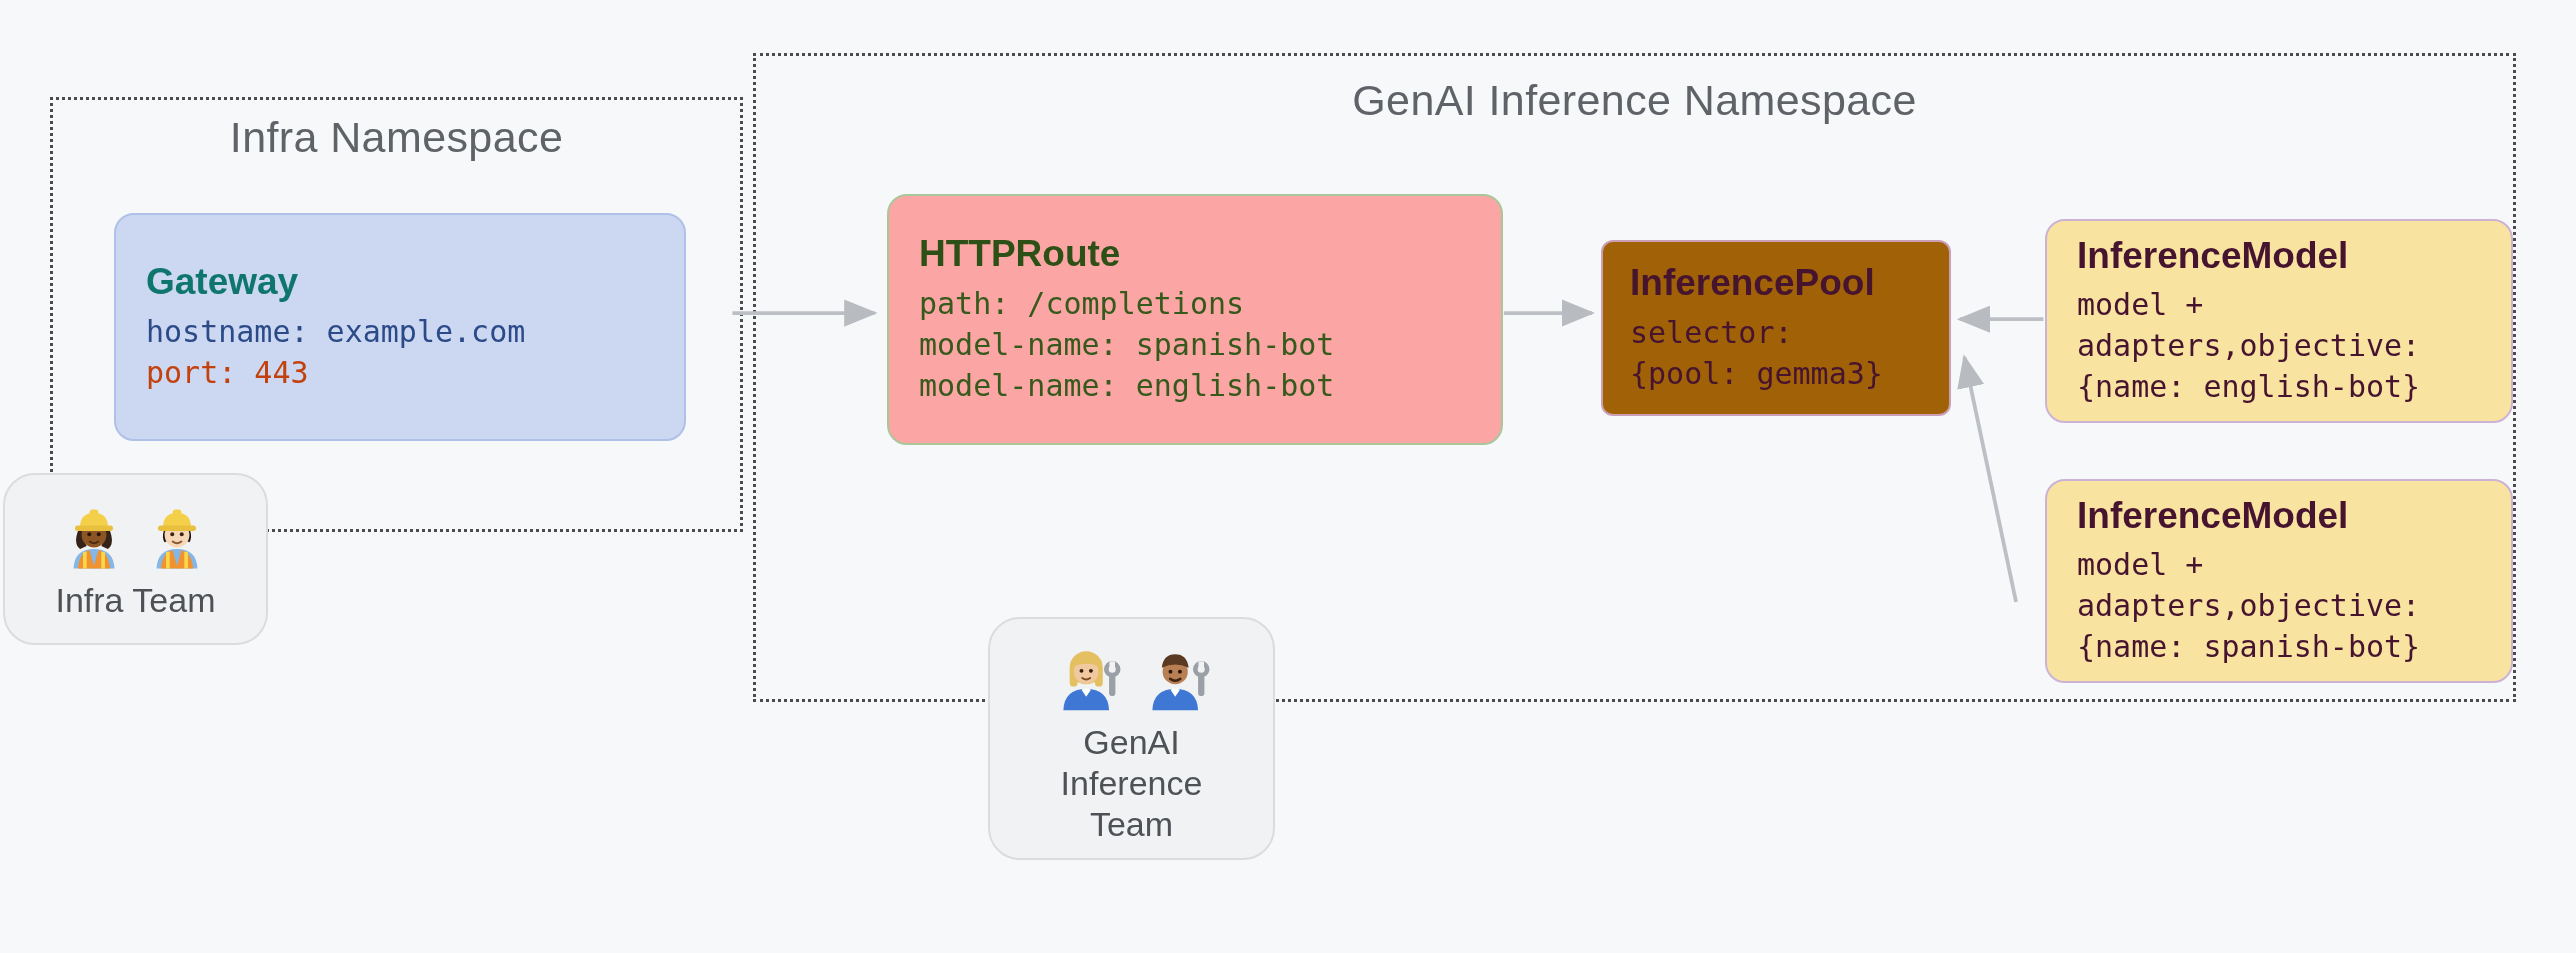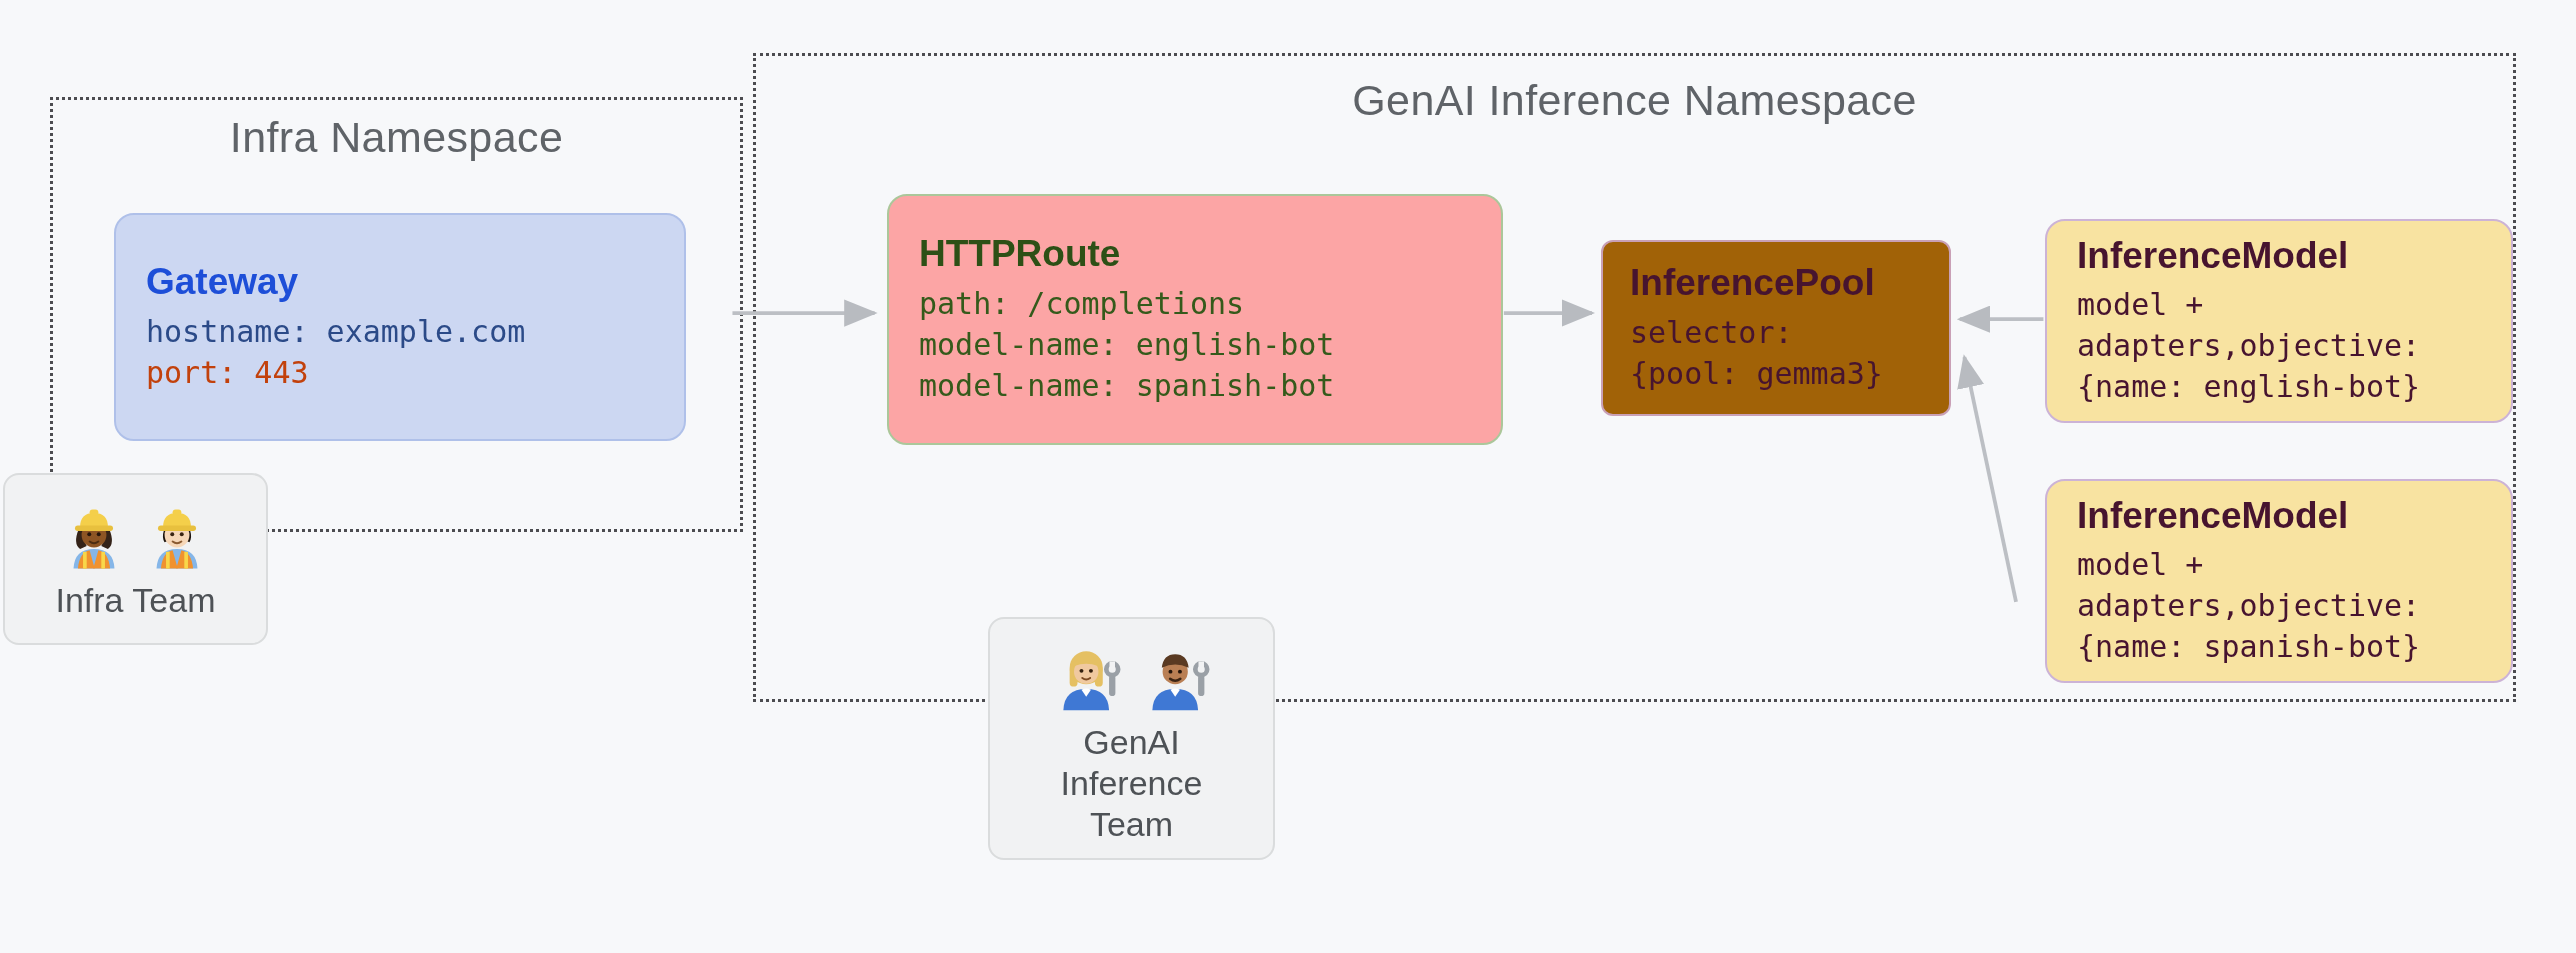--- a/index.html
+++ b/index.html
@@ -66,21 +66,21 @@
   #node-inferencemodel-english{left:2045px;top:219px;width:468px;height:204px;}
   #node-inferencemodel-spanish{left:2045px;top:479px;width:468px;height:204px;}
 
   
   .team{
     position:absolute;
     z-index:4;
     box-sizing:border-box;
     background:#f1f2f3;
     border:2.3px solid #dadcdd;
-    border-radius:16px;
+    border-radius:32px;
     display:flex;
     flex-direction:column;
     align-items:center;
     justify-content:center;
   }
   .team-icons{display:flex;gap:7.6px;align-items:flex-end;}
   .team-label{
     font-size:34px;
     line-height:1.2;
     color:#4e5256;
@@ -110,30 +110,30 @@
         <polygon points="0 0 44 18 0 36" fill="#b8bbc0"></polygon>
       </marker>
     </defs>
     <line x1="963" y1="412" x2="1150" y2="412" marker-end="url(#ah)"></line>
     <line x1="1978" y1="412" x2="2094" y2="412" marker-end="url(#ah)"></line>
     <line x1="2688" y1="420" x2="2578" y2="420" marker-end="url(#ah)"></line>
     <line x1="2652" y1="792" x2="2584" y2="470" marker-end="url(#ah)"></line>
   </svg>
 
   <div class="node" id="node-gateway" style="background: rgb(204, 215, 242); border-color: rgb(175, 192, 233);">
-    <div class="node-title" style="color: #1d4ed8;">Gateway</div>
+    <div class="node-title" style="color: #0f766e;">Gateway</div>
     <div class="node-line" style="color: rgb(43, 74, 136);">hostname: example.com</div>
     <div class="node-line" style="color: #c2410c;">port: 443</div>
   </div>
 
   <div class="node" id="node-httproute" style="background: #fca5a5; border-color: rgb(171, 199, 154);">
     <div class="node-title" style="color: rgb(45, 80, 22);">HTTPRoute</div>
     <div class="node-line" style="color: rgb(53, 90, 27);">path: /completions</div>
+    <div class="node-line" style="color: rgb(53, 90, 27);">model-name: spanish-bot</div>
     <div class="node-line" style="color: rgb(53, 90, 27);">model-name: english-bot</div>
-    <div class="node-line" style="color: rgb(53, 90, 27);">model-name: spanish-bot</div>
   </div>
 
   <div class="node" id="node-inferencepool" style="background: #a16207; border-color: rgb(201, 160, 182); border-radius: 12px;">
     <div class="node-title" style="color: rgb(71, 20, 47);">InferencePool</div>
     <div class="node-line" style="color: rgb(71, 20, 47);">selector:</div>
     <div class="node-line" style="color: rgb(71, 20, 47);">{pool: gemma3}</div>
   </div>
 
   <div class="node" id="node-inferencemodel-english" style="background: rgb(248, 227, 161); border-color: rgb(204, 179, 214);">
     <div class="node-title" style="color: rgb(71, 20, 47);">InferenceModel</div>

